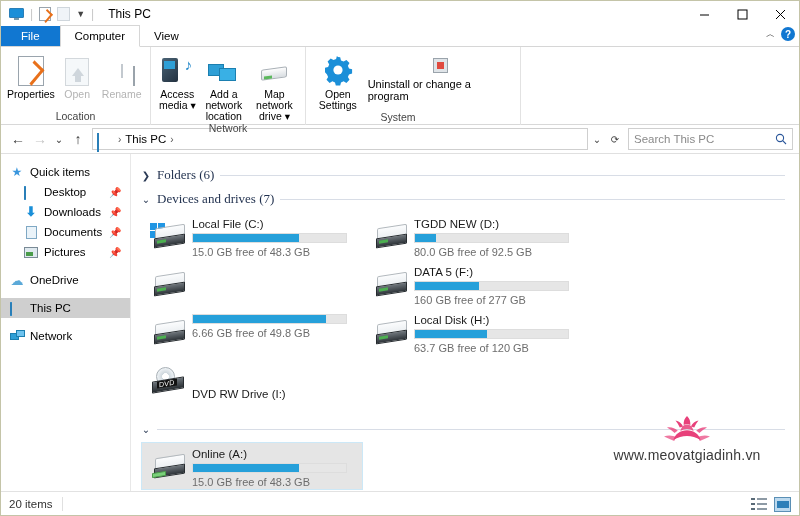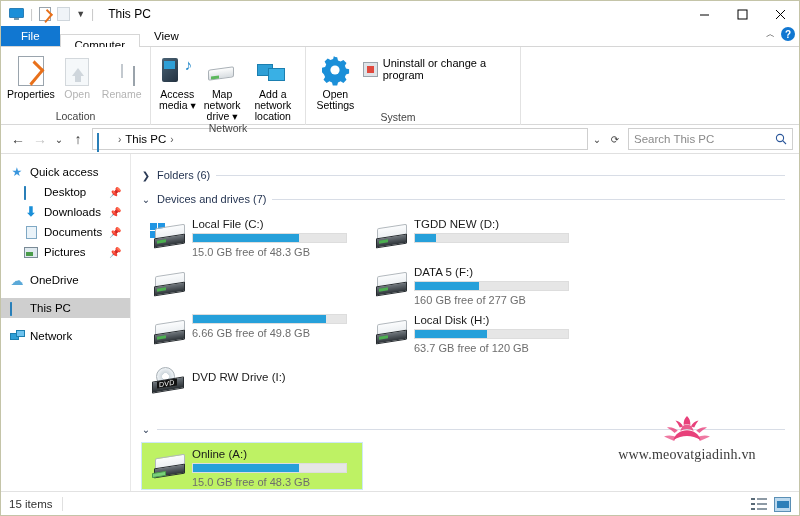--- a/index.html
+++ b/index.html
@@ -41,40 +41,40 @@
             font-size:12px;color:#000; }
   .winbtn.close { }
   .winbtn svg { display:block; }
 
   
   .tabsrow { height:20px; display:flex; align-items:flex-end; position:relative;
              border-bottom:1px solid #d6d6d6; background:#fff;}
   .tab { font-size:11.5px; padding:3px 14px 3px; line-height:14px; color:#000;}
   .tab.file { background:#1177d1; color:#fff; padding:3px 20px; }
   .tab.active { background:#fff; border:1px solid #d6d6d6; border-bottom:1px solid #fff;
-                position:relative; top:10px; }
+                position:relative; top:1px; }
   .tab-right { position:absolute; right:4px; top:0px; display:flex; align-items:center; gap:6px;}
   .helpchev { font-size:9px;color:#333; }
   .helpbtn { width:14px;height:14px;border-radius:50%;background:#1177d1;color:#fff;
              font-size:10px;display:flex;align-items:center;justify-content:center;
              font-weight:bold;}
 
   
   .ribbon { height:78px; background:#fff; border-bottom:1px solid #d8d8d8;
             display:flex; position:relative; }
   .rgroup { display:flex; flex-direction:column; justify-content:space-between;
             height:78px; border-right:1px solid #e2e2e2; }
   .rgroup-items { display:flex; align-items:flex-start; padding:4px 6px 0; flex:1; }
   .rgroup-name { font-size:10.5px; text-align:center; color:#444; padding-bottom:3px;}
   .bigbtn { width:56px; display:flex; flex-direction:column; align-items:center;
             font-size:10.5px; color:#000; text-align:center; line-height:11px; padding-top:3px;}
   .bigbtn.dis { color:#b3b3b3; }
   .bigbtn .ic { height:32px; display:flex; align-items:flex-end; justify-content:center; margin-bottom:3px;}
   .bigbtn .lbl { white-space:pre-line; }
-  .smallrow { display:flex; align-items:center; gap:5px; font-size:11px; padding:2px 0; }
+  .smallrow { display:flex; align-items:center; gap:5px; font-size:11px; padding:2px 0;flex-direction:column; }
   .smallrow .ic { width:16px;height:16px;display:flex;align-items:center;justify-content:center; }
   .smalls { display:flex;flex-direction:column; padding-top:4px; padding-left:4px;}
 
   
   .ico-props { width:26px;height:30px;border:1px solid #9aa4ad;background:#fff;position:relative;}
   .ico-props:after{content:"";position:absolute;left:4px;top:9px;width:17px;height:11px;
     border-right:3px solid #e8701a;border-bottom:3px solid #e8701a;
     transform:rotate(-50deg) skewX(-5deg);}
   .ico-open { width:24px;height:28px;border:1px solid #d3d8dc;background:#f5f8fa;position:relative;}
   .ico-open .arr{position:absolute;left:6px;top:9px;width:0;height:0;border-left:6px solid transparent;
@@ -145,35 +145,35 @@
   .picico:after{content:"";position:absolute;left:1px;bottom:1px;width:7px;height:4px;background:#4a9c4a;}
   .cloud { color:#5ba9d8; font-size:13px; }
   .netico { width:15px;height:12px; position:relative;}
   .netico .a{position:absolute;left:0;top:3px;width:9px;height:7px;background:#2e9fd6;border:1px solid #1b7fb0;}
   .netico .b{position:absolute;left:6px;top:0px;width:9px;height:7px;background:#6ec3ef;border:1px solid #1b7fb0;}
 
   .filepane { flex:1; background:#fff; position:relative; padding:10px 0 0 10px; overflow:hidden; }
 
   .grouphdr { display:flex; align-items:center; gap:6px; height:22px; margin-bottom:2px;}
   .grouphdr .chv { font-size:10px; color:#2b3a55; width:10px; text-align:center;}
-  .grouphdr .gtxt { font-size:11px; color:#1f2f4d; white-space:nowrap;}
+  .grouphdr .gtxt { font-size:13px; color:#1f2f4d; white-space:nowrap;font-family:Liberation Serif, serif;}
   .grouphdr .gline { flex:1; height:1px; background:#d8dde6; margin-right:14px;}
 
   .tiles { display:flex; flex-wrap:wrap; }
   .tile { width:222px; height:48px; display:flex; align-items:flex-start;
           padding:4px 4px 0 6px; border:1px solid transparent; }
-  .tile.selected { background:#bef264; border:1px solid #cce8f7; }
+  .tile.selected { background:#e5e5e5; border:1px solid #cce8f7; }
   .tile .tico { width:44px; height:40px; display:flex; align-items:center; justify-content:center;
                 flex:0 0 44px; }
   .tile .tinfo { flex:1; padding-top:1px; }
   .tile .tname { font-size:11.5px; color:#1a1a1a; margin-bottom:3px; }
   .tile .bar { height:10px; background:#e6e6e6; border:1px solid #ddd; position:relative; width:155px;}
   .tile .bar .fill { height:100%; background:#26a0da; }
   .tile .tfree { font-size:11px; color:#6d6d6d; margin-top:3px; }
-  .tile.nobar .tname { margin-top:9px; }
+  .tile.nobar .tname { margin-top:26px; }
 
   
   .drv { width:40px; height:28px; position:relative; }
   .drv .top { position:absolute; left:5px; top:3px; width:30px; height:13px;
               background:linear-gradient(#fbfcfd,#e9edf0); border:1px solid #b2b8bd;
               border-radius:2px; transform: skewY(-9deg); }
   .drv .front { position:absolute; left:4px; top:13px; width:31px; height:10px;
                 background:linear-gradient(#6e757b,#2d3338); border:1px solid #262b2f;
                 border-radius:1px; transform: skewY(-9deg); }
   .drv .led { position:absolute; left:7px; top:17px; width:9px; height:3px; background:#4caf50;
@@ -188,21 +188,21 @@
                border:1px solid #a8b0b6; }
   .dvd .front2 { position:absolute; left:2px; top:12px; width:32px; height:12px;
                  background:linear-gradient(#6e757b,#262b2f); border:1px solid #262b2f;
                  border-radius:1px; transform: skewY(-9deg);}
   .dvd .lbl2 { position:absolute; left:7px; top:13px; font-size:7px; color:#fff;
                background:#111; padding:0 2px; transform: skewY(-9deg); letter-spacing:0.3px;}
 
   
   .watermark { position:absolute; right:14px; bottom:33px; width:196px; height:72px;
                display:flex; flex-direction:column; align-items:center; justify-content:center;}
-  .wm-url { font-size:14px; color:#3a3a3a; letter-spacing:0.2px;font-family:Liberation Serif, serif; }
+  .wm-url { font-size:14px; color:#3a3a3a; letter-spacing:0.2px; }
 
   
   .statusbar { position:absolute; left:0; bottom:0; width:798px; height:24px;
                border-top:1px solid #e2e2e2; background:#fff;
                display:flex; align-items:center; padding:0 8px; }
   .statusbar .items { font-size:11.5px; color:#333; }
   .statusbar .vsep { width:1px; height:14px; background:#e0e0e0; margin-left:10px; }
   .viewbtns { position:absolute; right:8px; bottom:3px; display:flex; gap:6px; align-items:center;}
   .vbtn { width:17px; height:15px; position:relative; }
   .vbtn.details i { position:absolute; left:0; width:4px; height:2px; background:#5a6b78; }
@@ -294,39 +294,39 @@
           <span class="ic">
             <span class="ico-media">
                 <span class="pc"></span>
                 <span class="scr"></span>
                 <span class="note">♪</span>
               </span>
           </span>
           <span class="lbl">Access
 media ▾</span>
         </div>
+        <div class="bigbtn" style="width:62px">
+          <span class="ic">
+            <span class="ico-netloc">
+                <span class="m1"></span>
+                <span class="m2"></span>
+              </span>
+          </span>
+          <span class="lbl">Add a network
+location</span>
+        </div>
         <div class="bigbtn" style="width:58px">
           <span class="ic">
             <span class="ico-netdrive">
                 <span class="body"></span>
                 <span class="grn"></span>
               </span>
           </span>
           <span class="lbl">Map network
 drive ▾</span>
-        </div>
-        <div class="bigbtn" style="width:62px">
-          <span class="ic">
-            <span class="ico-netloc">
-                <span class="m1"></span>
-                <span class="m2"></span>
-              </span>
-          </span>
-          <span class="lbl">Add a network
-location</span>
         </div>
       </div>
       <div class="rgroup-name">Network</div>
     </div>
 
     <div class="rgroup" style="width:215px">
       <div class="rgroup-items">
         <div class="bigbtn" style="width:52px">
           <span class="ic">
             <svg class="ico-gear" viewBox="0 0 32 32" width="30" height="30">
@@ -374,21 +374,21 @@
         <line x1="7.7" y1="7.7" x2="11" y2="11" stroke="#2b579a" stroke-width="1.1"></line>
       </svg>
     </div>
   </div>
 
   <div class="content">
 
     <div class="navpane">
       <div class="navitem">
         <span class="ni star">★</span>
-        <span>Quick access</span>
+        <span>Quick items</span>
       </div>
       <div class="navitem indent">
         <span class="ni">
             <span class="mon"><span class="s"></span></span>
           </span>
         <span>Desktop</span>
         <span class="pin">📌</span>
       </div>
       <div class="navitem indent">
         <span class="ni">
@@ -480,20 +480,21 @@
                 <span class="top"></span>
                 <span class="front"></span>
                 <span class="led"></span>
               </span>
           </span>
           <span class="tinfo">
             <div class="tname">TGDD NEW (D:)</div>
             <div class="bar">
                 <div class="fill" style="width:14%"></div>
               </div>
+            <div class="tfree">80.0 GB free of 92.5 GB</div>
           </span>
         </div>
 
         <div class="tile">
           <span class="tico">
             <span class="drv">
                 <span class="top"></span>
                 <span class="front"></span>
                 <span class="led"></span>
               </span>
@@ -602,21 +603,21 @@
             <path d="M51 23.5c-3.3 1.5-6.7 2.9-10.2 4.4-.5-1.2-1.3-2.3-2.4-3.3 3.8-2.2 8-2.6 12.6-1.1z" opacity="0.7"></path>
           </g>
         </svg>
         <div class="wm-url">www.meovatgiadinh.vn</div>
       </div>
 
     </div>
   </div>
 
   <div class="statusbar">
-    <span class="items">15 items</span>
+    <span class="items">20 items</span>
     <span class="vsep"></span>
     <div class="viewbtns">
       <span class="vbtn details">
         <i style="top:1px"></i>
           <b style="top:1px"></b>
         <i style="top:6px"></i>
           <b style="top:6px"></b>
         <i style="top:11px"></i>
           <b style="top:11px"></b>
       </span>

